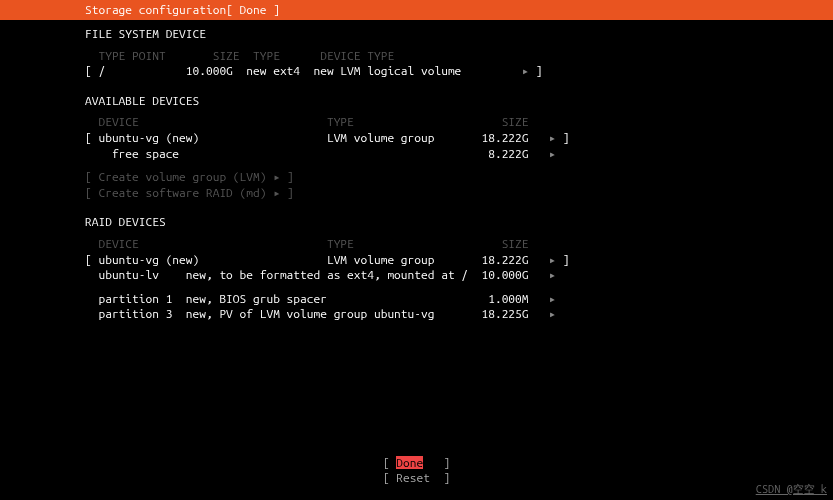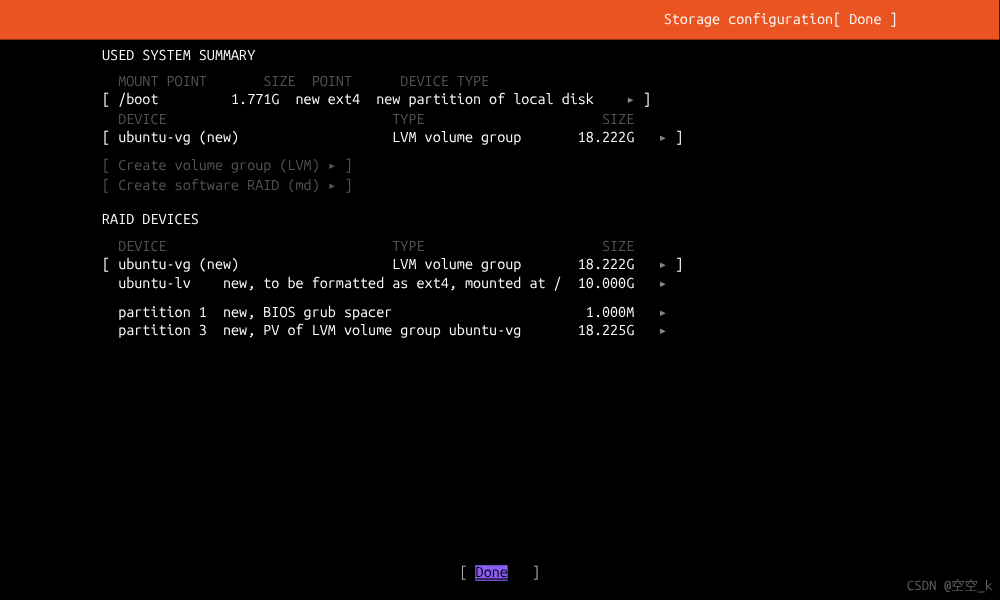--- a/index.html
+++ b/index.html
@@ -10,74 +10,76 @@
     font-size: 12px;
     line-height: 1.3;
     width: 833px;
     height: 500px;
     overflow: hidden;
     position: relative;
   }
   .titlebar {
     background: #e95420;
     color: #fff;
-    height: 33px;
+    height: 20px;
     display: flex;
     align-items: center;
-    justify-content: flex-end;
+    justify-content: flex-start;
     padding: 0 85px;
   }
   .content {
     padding: 6px 85px 0 85px;
   }
   .section-hdr { color: #fff; margin-top: 14px; margin-bottom: 6px; }
   .section-hdr.first { margin-top: 0; }
   .dim { color: #555; }
   .white { color: #fff; }
   .row { white-space: pre; font-family: inherit; }
   .row .arrow { color: #888; }
   .footer {
     position: absolute;
     bottom: 14px;
     left: 0; right: 0;
     text-align: center;
   }
   .btn-row { white-space: pre; font-family: inherit; }
   .done {
-    background: #8b5cf6;
+    background: #ef4444;
     color: #000;
-    text-decoration: underline;
   }
   .watermark {
     position: absolute;
     right: 6px;
     bottom: 4px;
     color: #666;
     font-size: 11px;
+    text-decoration: underline;
   }
 </style>
 </head>
 <body>
 
 <div class="titlebar">
   <span>Storage configuration</span>
   <span>[ Done ]</span>
 </div>
 
 <div class="content">
 
-  <div class="section-hdr first white">USED SYSTEM SUMMARY</div>
+  <div class="section-hdr first white">FILE SYSTEM DEVICE</div>
   <div id="fs-summary">
-      <div class="row dim">  MOUNT POINT       SIZE  POINT      DEVICE TYPE                   </div>
-      <div class="row white">[ /boot         1.771G  new ext4  new partition of local disk    <span class="arrow">▸</span> ]</div>
+      <div class="row dim">  TYPE POINT       SIZE  TYPE      DEVICE TYPE                   </div>
+      <div class="row white">[ /            10.000G  new ext4  new LVM logical volume         <span class="arrow">▸</span> ]</div>
     </div>
 
+  <div class="section-hdr white">AVAILABLE DEVICES</div>
   <div id="available">
       <div class="row dim">  DEVICE                            TYPE                      SIZE</div>
       <div class="row white">[ ubuntu-vg (new)                   LVM volume group       18.222G   <span class="arrow">▸</span> ]</div>
+      <div class="row white">    free space                                              8.222G   <span class="arrow">▸</span></div>
     </div>
   <div style="height:8px"></div>
   <div id="avail-actions">
       <div class="row dim">[ Create volume group (LVM) ▸ ]</div>
       <div class="row dim">[ Create software RAID (md) ▸ ]</div>
     </div>
 
   <div class="section-hdr white">RAID DEVICES</div>
   <div id="used">
       <div class="row dim">  DEVICE                            TYPE                      SIZE</div>
@@ -85,15 +87,16 @@
       <div class="row white">  ubuntu-lv    new, to be formatted as ext4, mounted at /  10.000G   <span class="arrow">▸</span></div>
       <div style="height: 8px;"></div>
       <div class="row white">  partition 1  new, BIOS grub spacer                        1.000M   <span class="arrow">▸</span></div>
       <div class="row white">  partition 3  new, PV of LVM volume group ubuntu-vg       18.225G   <span class="arrow">▸</span></div>
     </div>
 
 </div>
 
 <div class="footer">
   <div class="btn-row"><span>[ <span class="done" id="btn-done">Done</span>   ]</span></div>
+  <div class="btn-row"><span>[ <span id="btn-reset">Reset</span>  ]</span></div>
 </div>
 
 <div class="watermark">CSDN @空空_k</div>
 
 </body></html>

